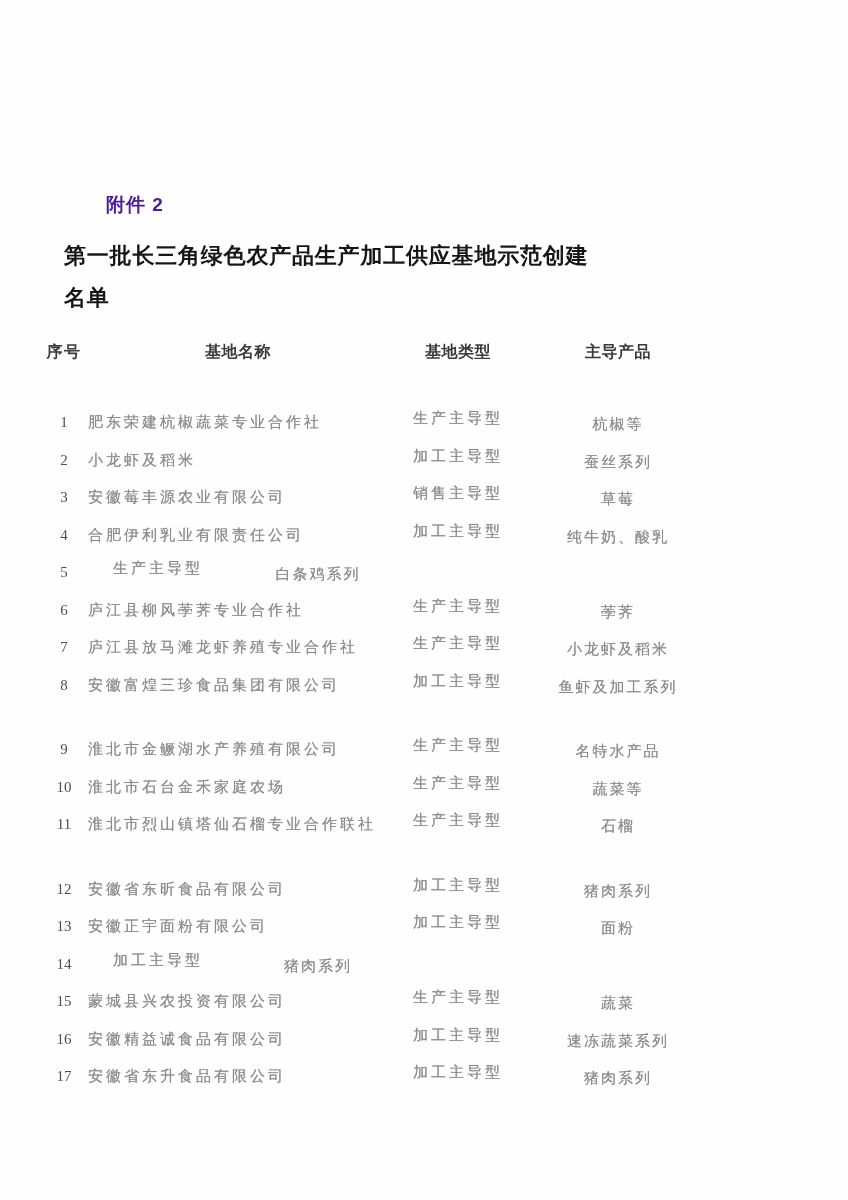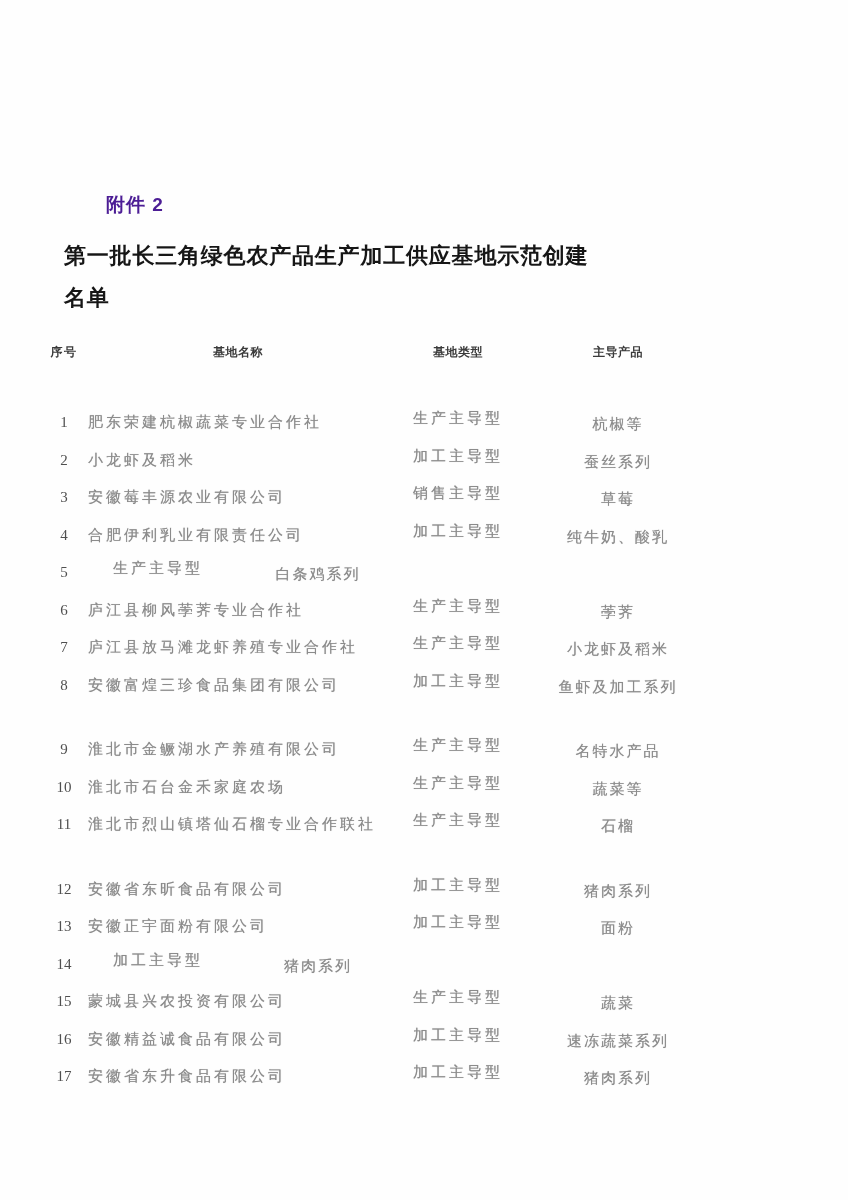--- a/index.html
+++ b/index.html
@@ -47,21 +47,21 @@
   }
   .row {
     display: flex;
     align-items: center;
     height: 37.5px;
   }
   .header-row {
     height: 28px;
     margin-bottom: 38px;
     font-weight: 700;
-    font-size: 12px;
+    font-size: 16px;
     color: #3a3a3a;
     letter-spacing: 1.5px;
   }
   .cell { flex: 0 0 auto; }
   .c-no   { width: 48px;  text-align: center; }
   .c-name { width: 300px; text-align: left; }
   .c-type { width: 140px; text-align: center; }
   .c-prod { width: 180px; text-align: center; }
   .header-row .c-name { text-align: center; letter-spacing: 0.5px; }
   .header-row .c-type, .header-row .c-prod { letter-spacing: 0.5px; }

